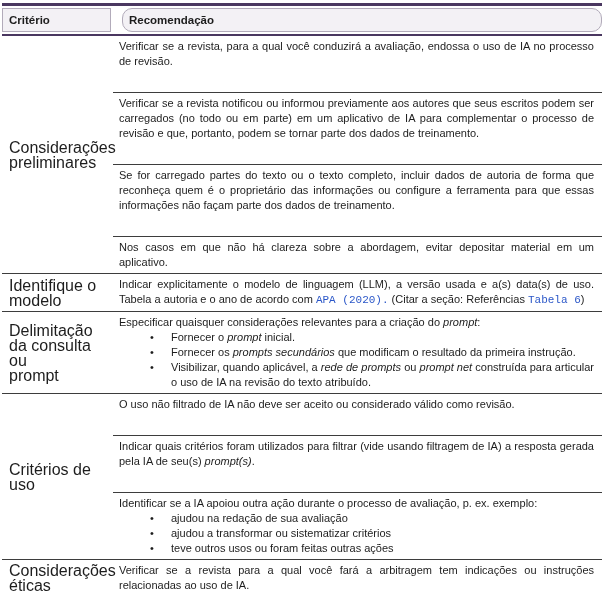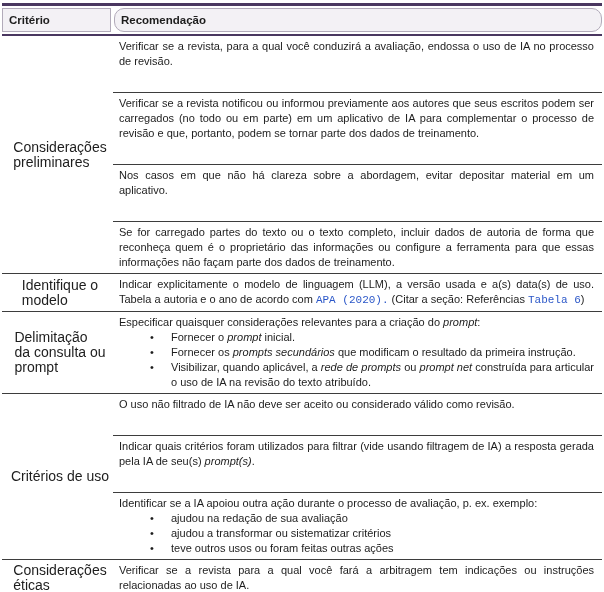--- a/index.html
+++ b/index.html
@@ -10,42 +10,42 @@
     font-family: "Liberation Sans", sans-serif;
     color: #1d1d1d;
     background: #ffffff;
     overflow: hidden;
   }
   .rule-accent { background: #4a3760; }
   .rule-accent.top { height: 3px; margin-top: 1px; }
   .rule-accent.under-header { height: 2px; }
   .rule-accent.bottom { height: 2px; background: #5a4769; }
 
-  .hrow { display: flex; gap: 3px; margin: 2px 0 2px 0; }
+  .hrow { display: flex; gap: 11px; margin: 2px 0 2px 0; }
   .hcell {
     box-sizing: border-box;
     border: 1px solid #b2abba;
     background: #f3f1f5;
     font-weight: bold;
     font-size: 11.5px;
     line-height: 14px;
     padding: 4px 5px 4px 6px;
   }
   .hc1 { width: 109px; }
   .hc2 { flex: 1; border-radius: 10px; }
 
   .group { display: flex; }
   .group + .group { border-top: 1px solid #3d3d3d; }
 
   .crit {
     width: 111px; min-width: 111px;
     box-sizing: border-box;
     display: flex; align-items: center;
     padding: 2px 2px 2px 7px;
-    font-size: 14px; line-height: 15px; justify-content: center;
+    font-size: 16px; line-height: 15px;
   }
   .recs { flex: 1; min-width: 0; }
   .rec {
     font-size: 11px; line-height: 15px;
     text-align: justify;
     padding: 3px 8px 3px 6px;
   }
   .rec + .rec { border-top: 1px solid #3d3d3d; margin-top: 20px; }
 
   .it { font-style: italic; }
@@ -81,24 +81,24 @@
         </div>
       </div>
       <div class="recs">
         <div class="rec">
           <span>Verificar se a revista, para a qual você conduzirá a avaliação, endossa o uso de IA no processo de revisão.</span>
         </div>
         <div class="rec">
           <span>Verificar se a revista notificou ou informou previamente aos autores que seus escritos podem ser carregados (no todo ou em parte) em um aplicativo de IA para complementar o processo de revisão e que, portanto, podem se tornar parte dos dados de treinamento.</span>
         </div>
         <div class="rec">
-          <span>Nos casos em que não há clareza sobre a abordagem, evitar depositar material em um aplicativo.</span>
+          <span>Se for carregado partes do texto ou o texto completo, incluir dados de autoria de forma que reconheça quem é o proprietário das informações ou configure a ferramenta para que essas informações não façam parte dos dados de treinamento.</span>
         </div>
         <div class="rec">
-          <span>Se for carregado partes do texto ou o texto completo, incluir dados de autoria de forma que reconheça quem é o proprietário das informações ou configure a ferramenta para que essas informações não façam parte dos dados de treinamento.</span>
+          <span>Nos casos em que não há clareza sobre a abordagem, evitar depositar material em um aplicativo.</span>
         </div>
       </div>
     </div>
 
     <div class="group">
       <div class="crit">
         <div>
           <div>Identifique o</div>
           <div>modelo</div>
         </div>

